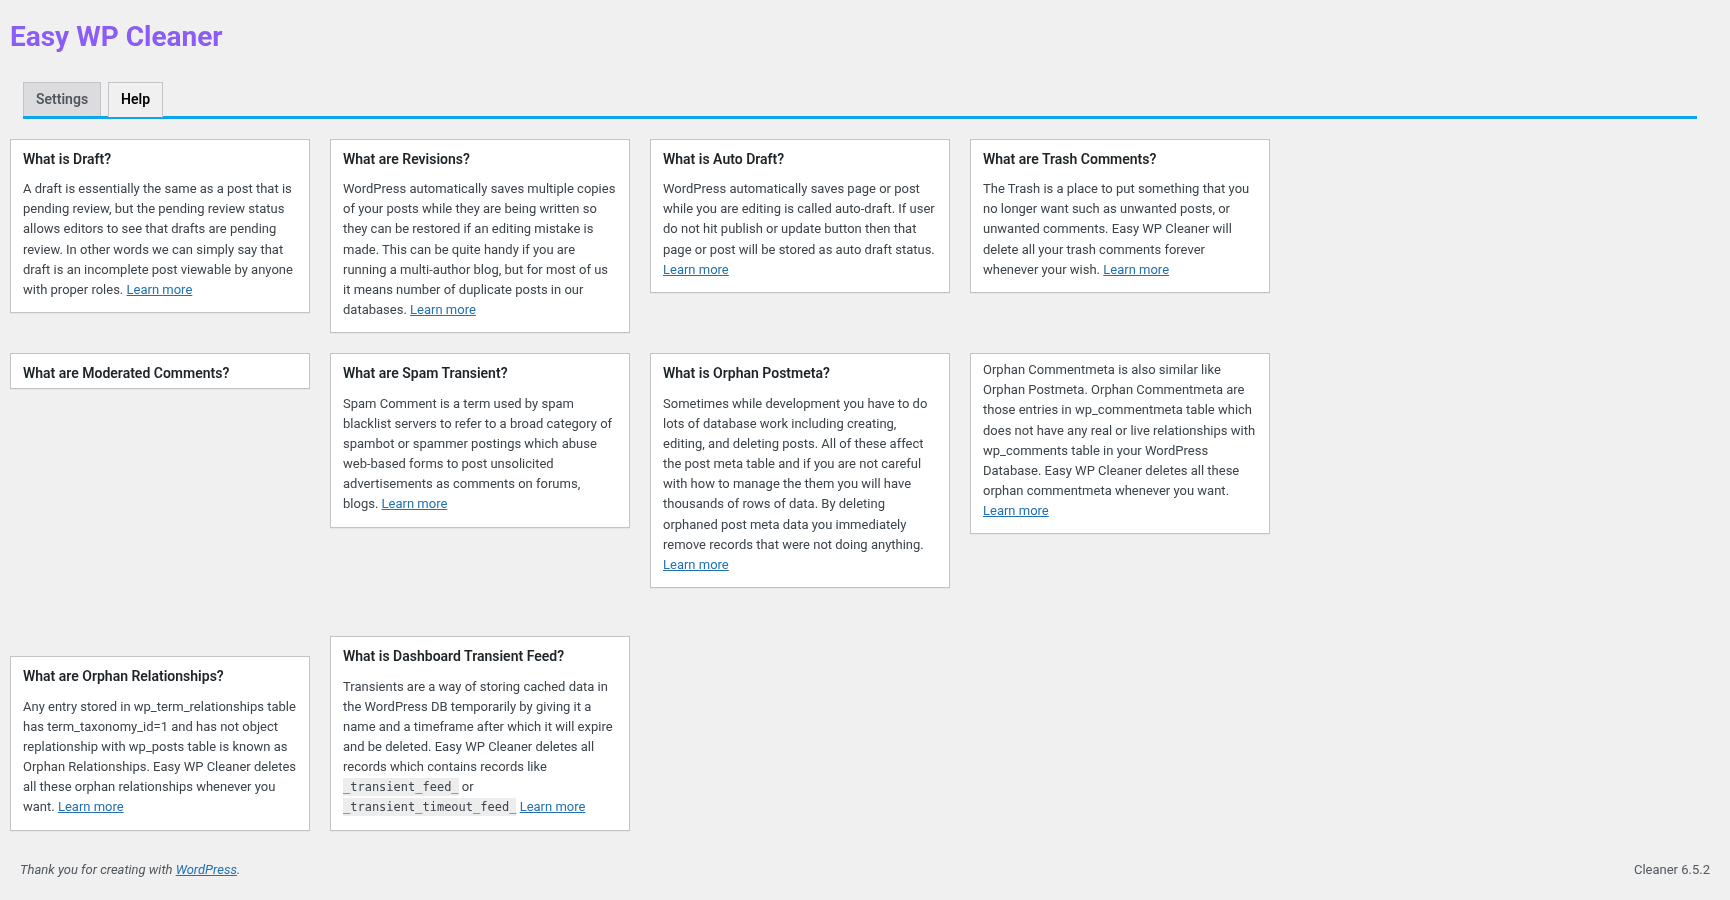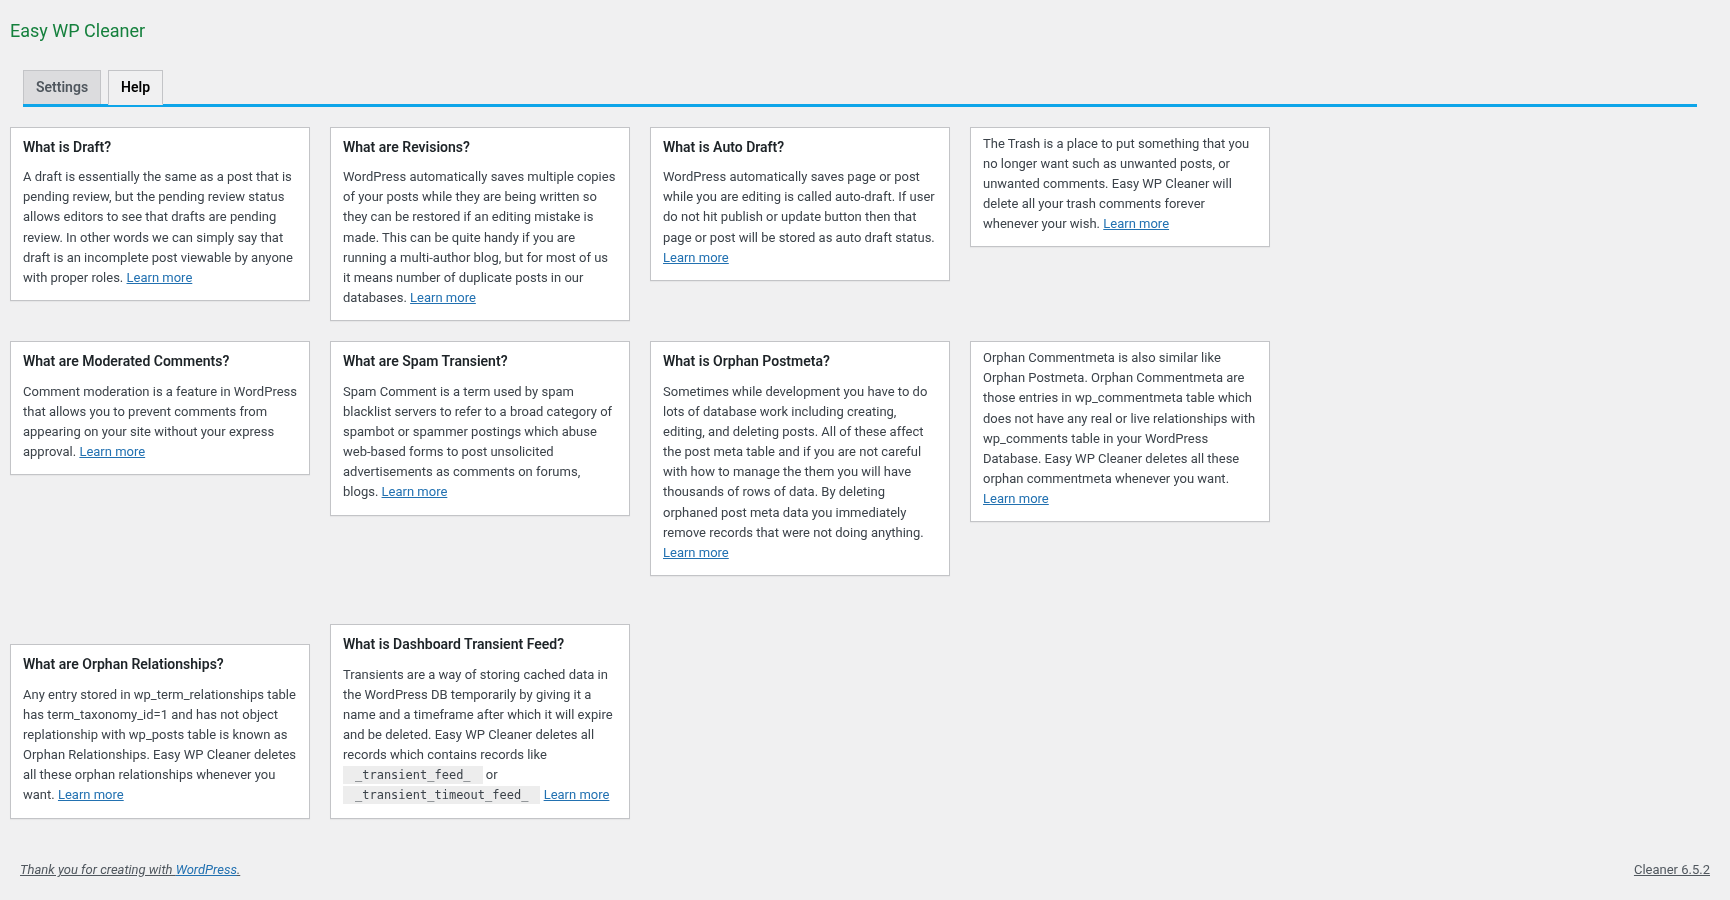--- a/index.html
+++ b/index.html
@@ -9,24 +9,24 @@
     font-family: -apple-system, BlinkMacSystemFont, "Segoe UI", Roboto, Oxygen-Sans, Ubuntu, Cantarell, "Helvetica Neue", sans-serif;
     color: #3c434a;
     font-size: 13px;
     min-height: 900px;
     position: relative;
   }
   .wrap {
     padding: 10px 20px 60px 10px;
   }
   h1.page-title {
-    font-size: 18px;
-    font-weight: 400;
+    font-size: 28px;
+    font-weight: 700;
     margin: 10px 0 20px 0;
-    color: #15803d;
+    color: #8b5cf6;
   }
   .nav-tab-wrapper {
     border-bottom: 3px solid #0ea5e9;
     margin: 13px;
     padding-top: 9px;
     line-height: inherit;
   }
   .nav-tab {
     float: left;
     border: 1px solid #c3c4c7;
@@ -86,35 +86,34 @@
     color: #3c434a;
   }
   .postbox .inside a {
     color: #2271b1;
     text-decoration: underline;
     cursor: pointer;
   }
   code {
     font-family: Consolas, Monaco, monospace;
     background: rgba(0,0,0,.07);
-    padding: 2px 12px;
+    padding: 2px 0;
     font-size: 12px;
   }
   #wpfooter {
     position: absolute;
     bottom: 0;
     left: 0;
     right: 0;
     padding: 10px 20px;
     color: #50575e;
     font-size: 13px;
     display: flex;
     justify-content: space-between;
     align-items: center;
-    text-decoration: underline;
   }
   #footer-thankyou {
     font-style: italic;
   }
   #footer-thankyou a {
     color: #2271b1;
     text-decoration: underline;
     cursor: pointer;
   }
 </style>
@@ -145,34 +144,31 @@
       </div>
     </div>
     <div class="postbox">
       <h2>What is Auto Draft?</h2>
       <div class="inside">
         <span>WordPress automatically saves page or post while you are editing is called auto-draft. If user do not hit publish or update button then that page or post will be stored as auto draft status.</span>
         <a>Learn more</a>
       </div>
     </div>
     <div class="postbox">
+      <h2>What are Trash Comments?</h2>
       <div class="inside">
         <span>The Trash is a place to put something that you no longer want such as unwanted posts, or unwanted comments. Easy WP Cleaner will delete all your trash comments forever whenever your wish.</span>
         <a>Learn more</a>
       </div>
     </div>
   </div>
 
   <div class="cards-row" style="">
     <div class="postbox">
       <h2>What are Moderated Comments?</h2>
-      <div class="inside">
-        <span>Comment moderation is a feature in WordPress that allows you to prevent comments from appearing on your site without your express approval.</span>
-        <a>Learn more</a>
-      </div>
     </div>
     <div class="postbox">
       <h2>What are Spam Transient?</h2>
       <div class="inside">
         <span>Spam Comment is a term used by spam blacklist servers to refer to a broad category of spambot or spammer postings which abuse web-based forms to post unsolicited advertisements as comments on forums, blogs.</span>
         <a>Learn more</a>
       </div>
     </div>
     <div class="postbox">
       <h2>What is Orphan Postmeta?</h2>

